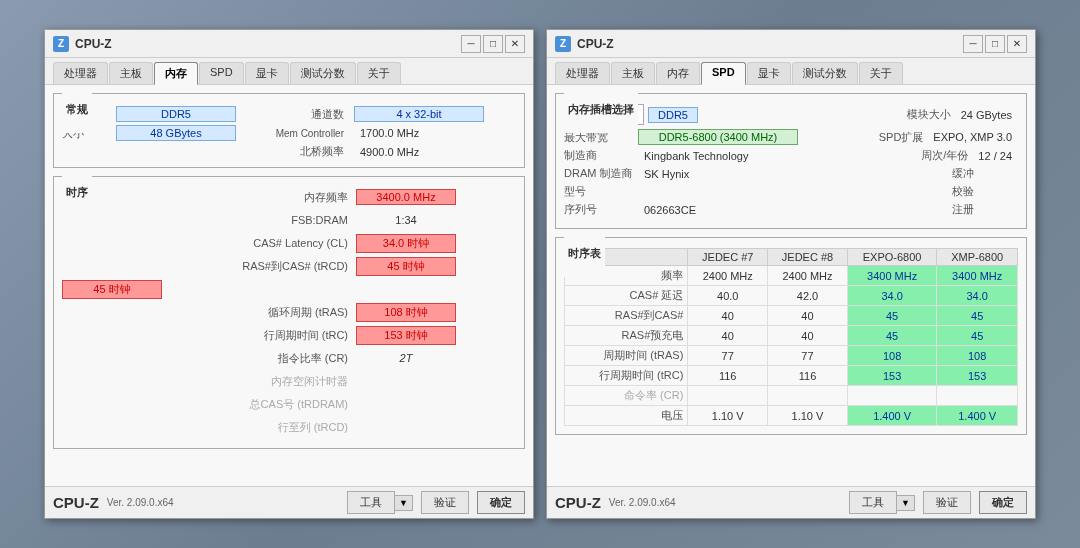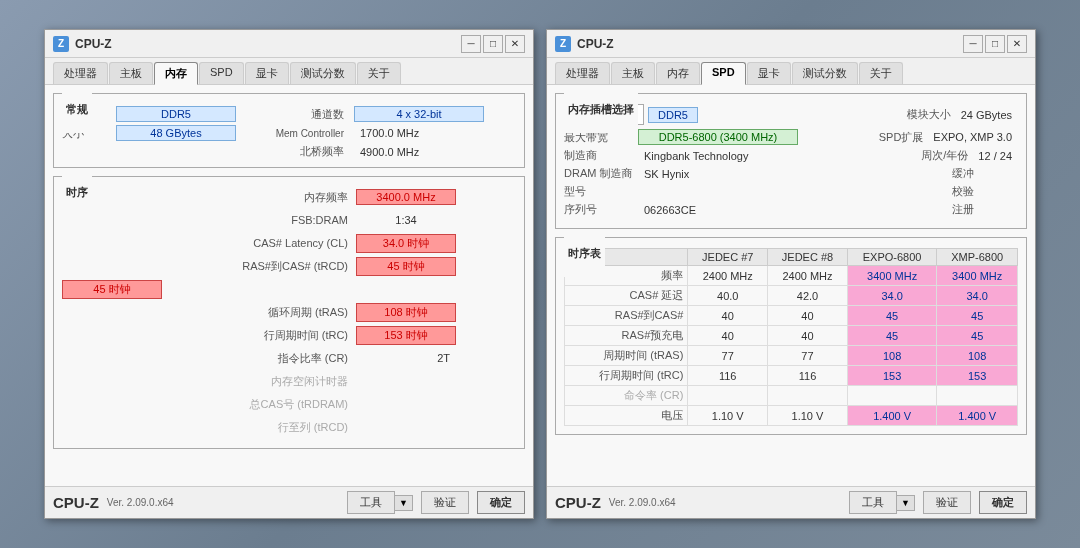--- a/index.html
+++ b/index.html
@@ -182,21 +182,21 @@
       padding: 2px 4px;
       text-align: center;
       color: #333;
     }
     .timing-table td.label-col {
       text-align: right;
       color: #555;
       background: #f8f8f8;
     }
     .timing-table td.highlight {
-      background: #f9a8d4;
+      background: #86efac;
       color: #003399;
     }
     .footer {
       display: flex;
       align-items: center;
       padding: 4px 8px;
       border-top: 1px solid #ccc;
       background: #f0f0f0;
       gap: 8px;
     }
@@ -324,21 +324,21 @@
           </div>
 
           <div class="row">
             <span style="flex:1; text-align:right; padding-right:8px;" class="label">行周期时间 (tRC)</span>
             <span class="value-highlight" style="min-width:100px;">153 时钟</span>
             <span style="width:60px;"></span>
           </div>
 
           <div class="row">
             <span style="flex:1; text-align:right; padding-right:8px;" class="label">指令比率 (CR)</span>
-            <span class="value-plain" style="min-width:100px; text-align:right;">2T</span>
+            <span class="value-plain" style="min-width:100px; text-align:center;font-style:italic;">2T</span>
             <span style="width:60px;"></span>
           </div>
 
           <div class="row">
             <span style="flex:1; text-align:right; padding-right:8px;" class="dimmed">内存空闲计时器</span>
             <span style="min-width:100px;"></span>
             <span style="width:60px;"></span>
           </div>
 
           <div class="row">

